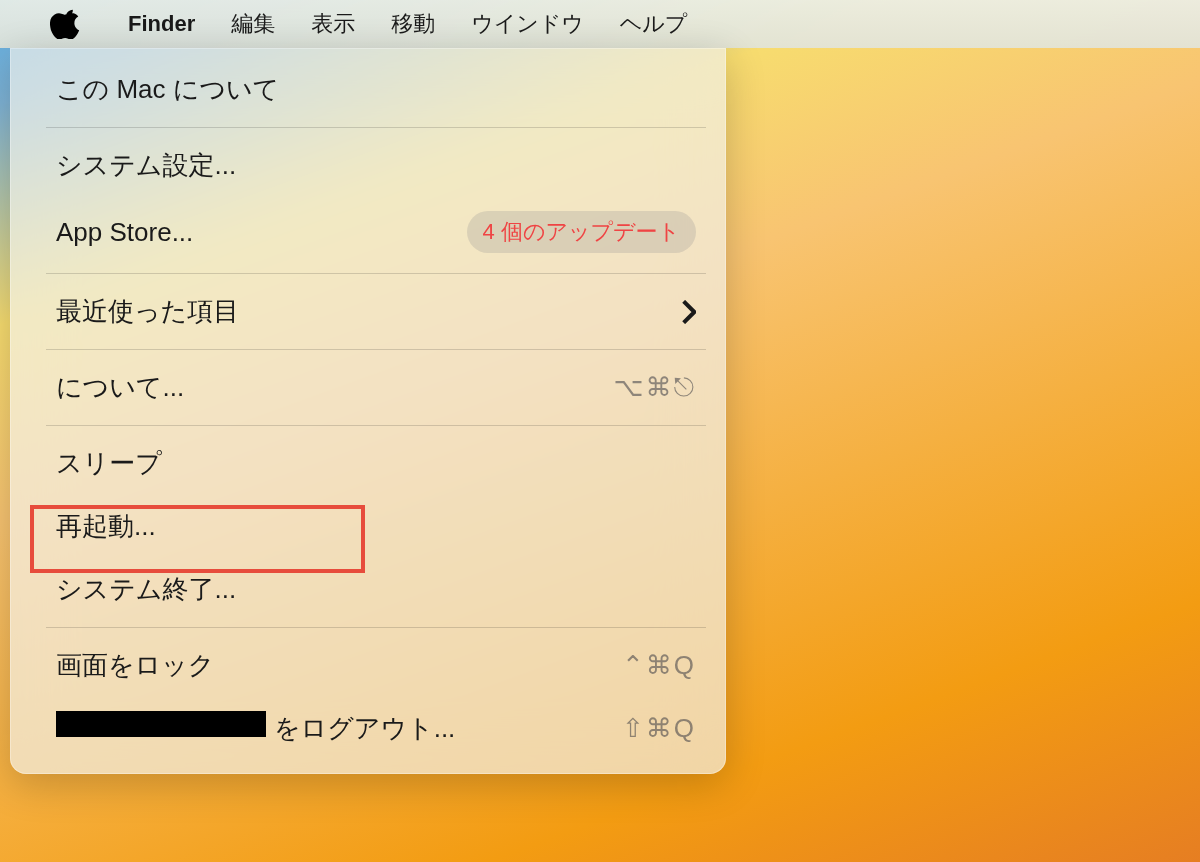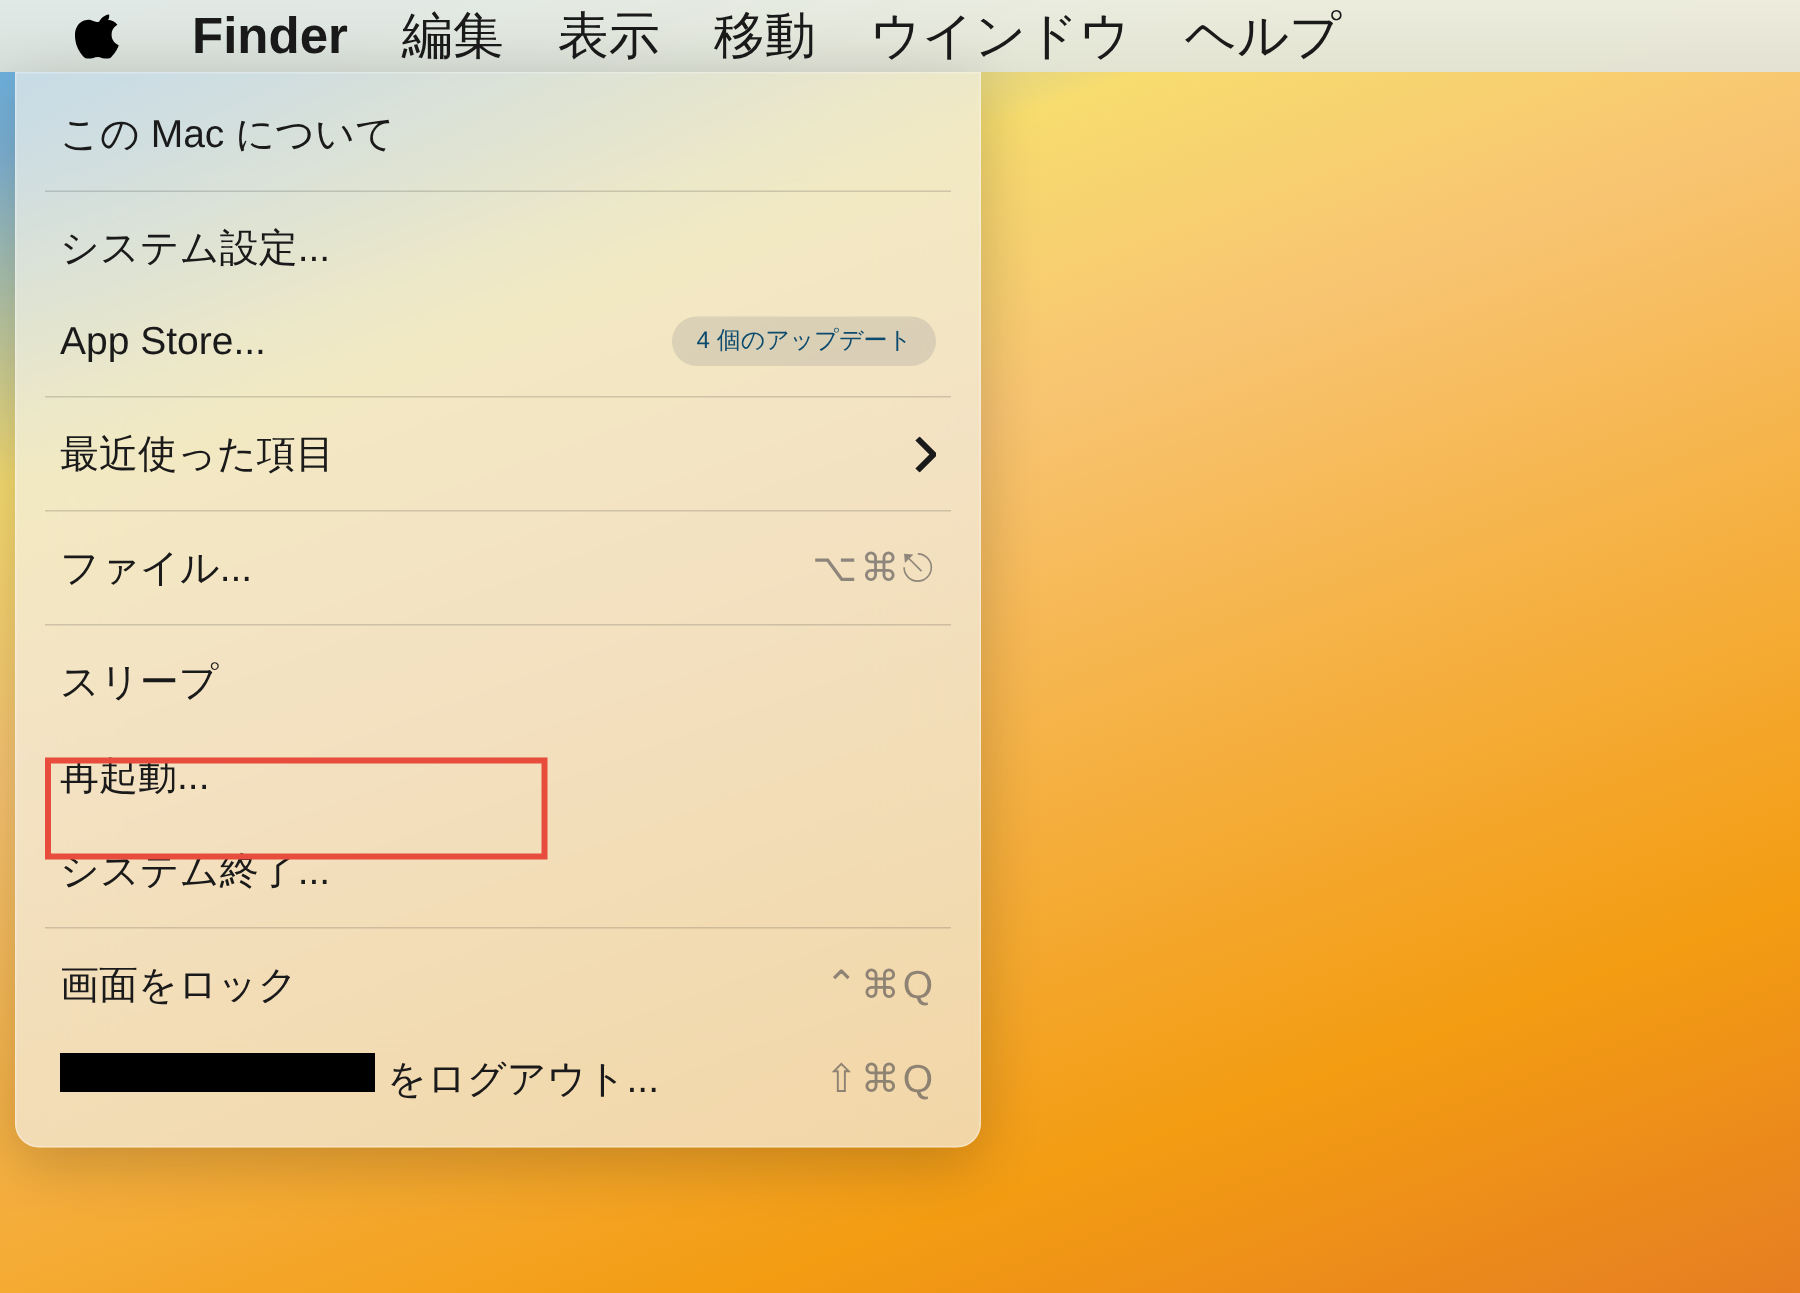--- a/index.html
+++ b/index.html
@@ -30,21 +30,21 @@
       position: absolute;
       top: 0;
       left: 0;
       width: 100%;
       height: 48px;
       background: linear-gradient(to bottom, rgba(235, 238, 230, 0.92), rgba(225, 228, 218, 0.92));
       display: flex;
       align-items: center;
       padding: 0 20px;
       gap: 0;
-      font-size: 34px;
+      font-size: 22px;
       color: #1a1a1a;
       backdrop-filter: blur(20px);
     }
 
     .apple-logo {
       width: 30px;
       height: 30px;
       margin-right: 30px;
       margin-left: 30px;
     }
@@ -62,26 +62,26 @@
     }
 
     .menu-item.bold {
       font-weight: 700;
     }
 
     .dropdown-menu {
       position: absolute;
       top: 48px;
       left: 10px;
-      width: 644px;
+      width: 716px;
       background: rgba(240, 240, 235, 0.68);
       backdrop-filter: blur(30px);
       border-radius: 0 0 16px 16px;
       box-shadow: 0 10px 40px rgba(0, 0, 0, 0.2), inset 0 0 0 1px rgba(255,255,255,0.3);
-      padding: 10px 0 14px 0;
+      padding: 10px 0 14px 16px;
     }
 
     .dropdown-item {
       display: flex;
       align-items: center;
       justify-content: space-between;
       padding: 14px 30px;
       font-size: 26px;
       color: #1a1a1a;
       cursor: default;
@@ -93,22 +93,22 @@
     }
 
     .dropdown-separator {
       height: 1px;
       background: rgba(0, 0, 0, 0.15);
       margin: 6px 20px;
     }
 
     .badge {
       background: rgba(120, 120, 128, 0.2);
-      color: #0c4a6e;
-      font-size: 16px;
+      color: #ef4444;
+      font-size: 22px;
       padding: 6px 16px;
       border-radius: 30px;
     }
 
     .shortcut {
       color: rgba(60, 60, 67, 0.55);
       font-size: 26px;
       letter-spacing: 2px;
     }
 
@@ -186,21 +186,21 @@
     <span class="chevron-right">
       <svg viewBox="0 0 10 18">
           <polyline points="1,1 9,9 1,17"></polyline>
         </svg>
     </span>
   </div>
 
   <div class="dropdown-separator"></div>
 
   <div class="dropdown-item">
-    <span class="item-label">ファイル...</span>
+    <span class="item-label">について...</span>
     <span class="shortcut">⌥⌘⎋</span>
   </div>
 
   <div class="dropdown-separator"></div>
 
   <div class="dropdown-item">
     <span class="item-label">スリープ</span>
   </div>
 
   <div class="dropdown-item" id="restart-item">

